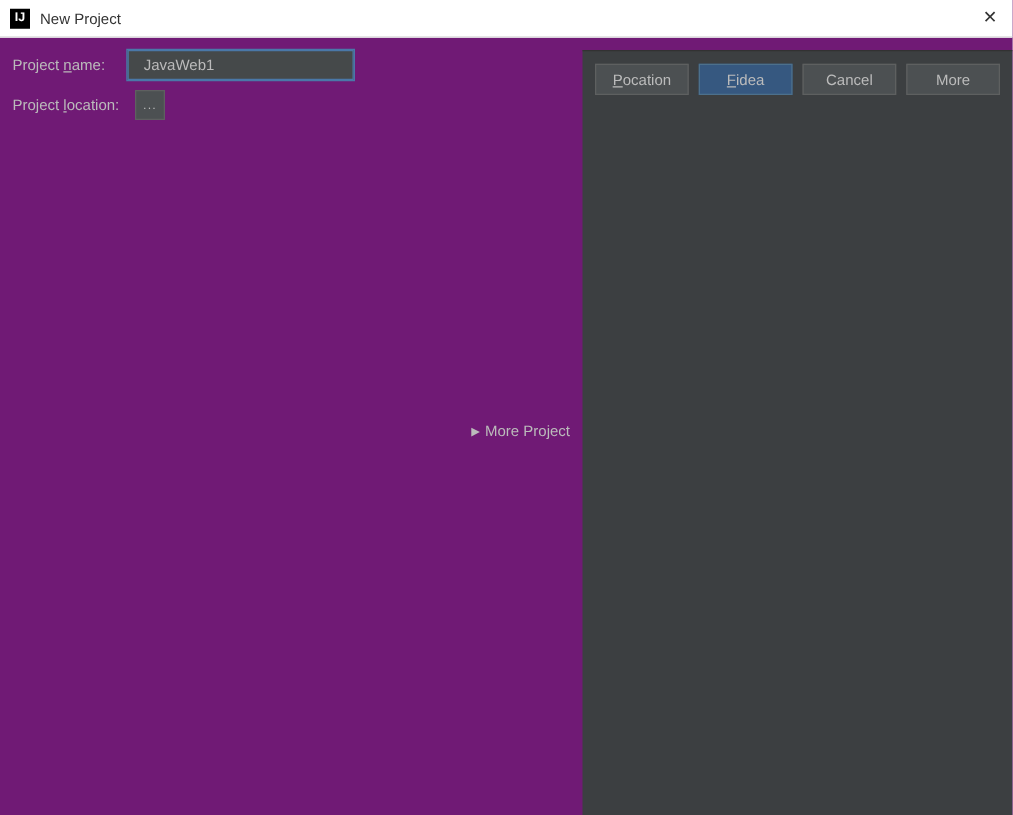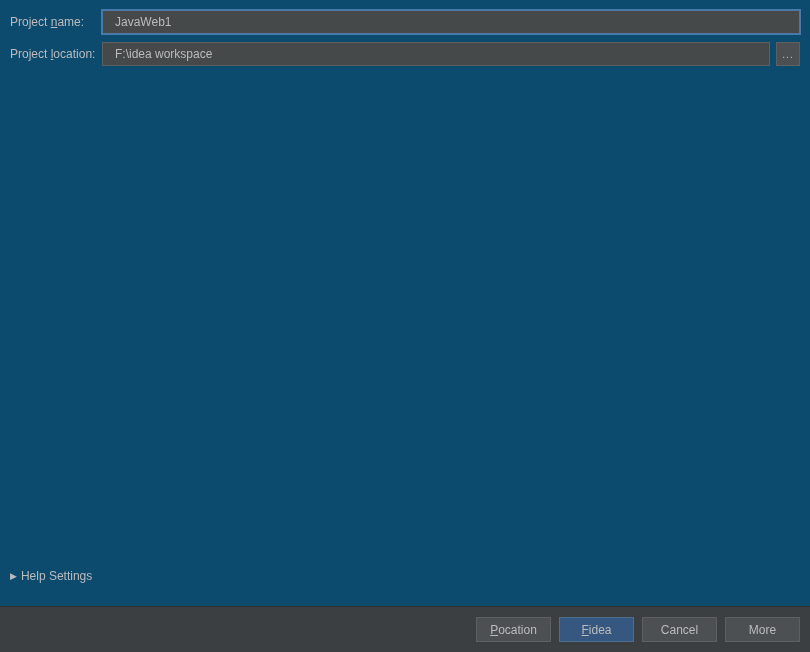--- a/index.html
+++ b/index.html
@@ -53,26 +53,25 @@
       width: 16px;
       height: 16px;
       color: #333;
       font-size: 14px;
       text-align: center;
       line-height: 12px;
       cursor: pointer;
     }
     .content {
       flex: 1;
-      background: #0c4a6e;
-      color: #bbbbbb;
-      display: flex;
-      flex-direction: column;
+      background: #701a75;
+      color: #bbbbbb;
+      display: flex;
+      flex-direction: row;
       padding-top: 10px;
-      gap: 13px;
     }
     .form-area {
       padding: 0 10px;
     }
     .form-row {
       display: flex;
       align-items: center;
       margin-bottom: 8px;
     }
     .form-label {
@@ -155,46 +154,50 @@
       color: #bbbbbb;
     }
     .btn .underline {
       text-decoration: underline;
     }
   </style>
 </head>
 <body>
 
 <div class="window">
+  <div class="titlebar">
+    <div class="app-icon">IJ</div>
+    <div class="title-text">New Project</div>
+    <div class="close-btn">✕</div>
+  </div>
 
   <div class="content">
     <div class="form-area">
 
       <div class="form-row">
         <div class="form-label">
           <span>Project </span><span class="underline">n</span><span>ame:</span>
         </div>
         <input type="text" class="form-input focused" value="JavaWeb1" style="">
       </div>
 
       <div class="form-row">
         <div class="form-label">
           <span>Project </span><span class="underline">l</span><span>ocation:</span>
         </div>
-        <input type="text" class="form-input" value="F:\idea workspace" style="">
         <div class="browse-btn">...</div>
       </div>
 
     </div>
 
     <div class="spacer"></div>
 
     <div class="more-settings">
       <span class="chevron">▶</span>
-      <span>Help Settings</span>
+      <span>More Project</span>
     </div>
 
     <div class="button-bar">
       <button class="btn">
         <span class="underline">P</span>
           <span>ocation</span>
       </button>
       <button class="btn primary">
         <span class="underline">F</span>
           <span>idea</span>

